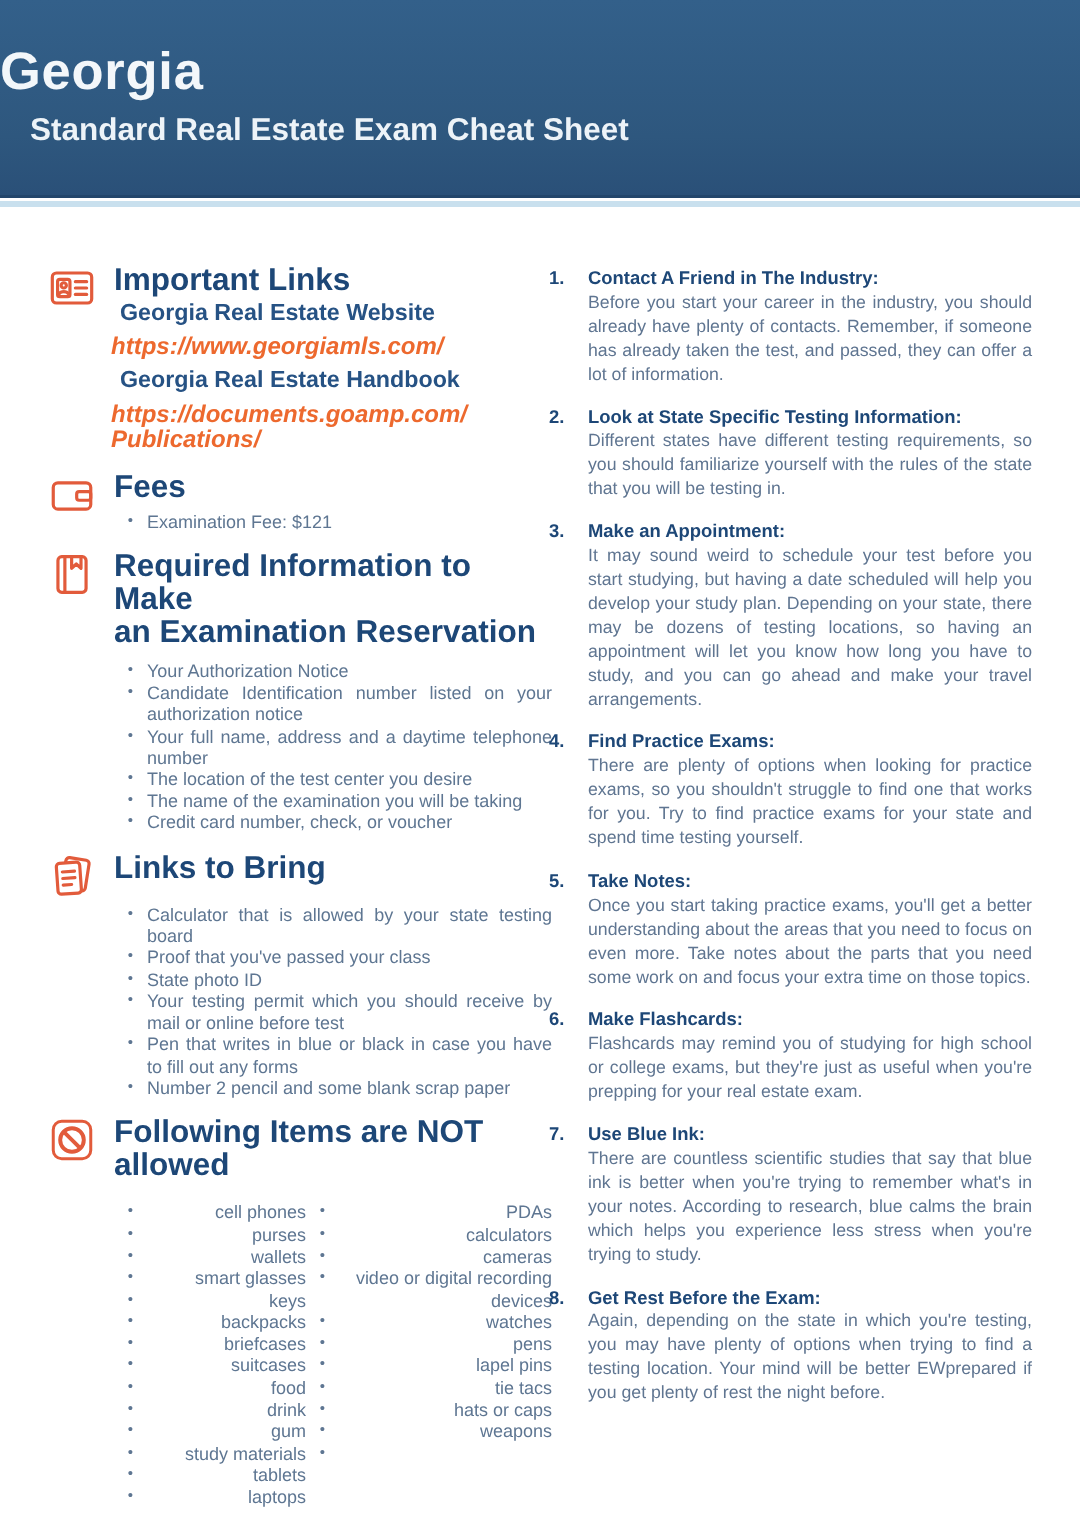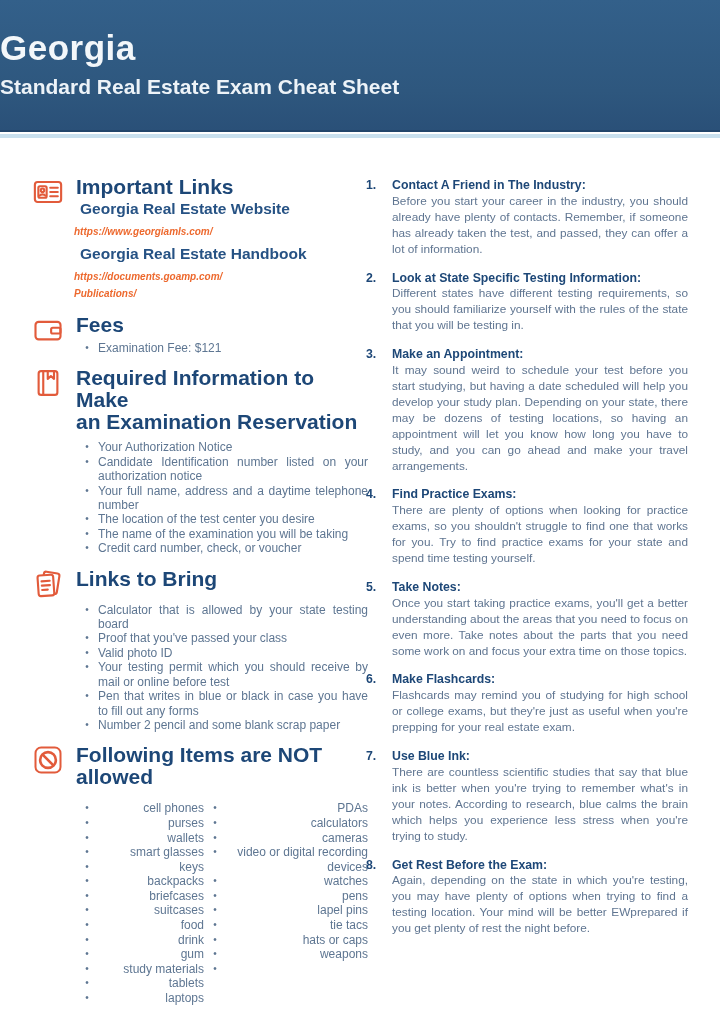--- a/index.html
+++ b/index.html
@@ -6,35 +6,35 @@
   html,body { width:720px; background:#ffffff; }
   body { font-family:"Liberation Sans","DejaVu Sans",sans-serif; }
   .page { position:relative; width:720px; height:1018px; background:#ffffff; overflow:hidden; }
 
   
   .header { position:absolute; top:0; left:0; width:720px; height:132px;
             background:linear-gradient(180deg,#33608a 0%,#2e577e 70%,#2a5078 100%);
             border-bottom:2px solid #23466b; padding-top:28px; }
   .header-edge { position:absolute; top:134px; left:0; width:720px; height:4px; background:#c9e0ee; }
   .title { color:#f3f7fa; font-size:35px; font-weight:bold; letter-spacing:.5px; }
-  .subtitle { color:#edf3f8; font-size:21px; font-weight:bold; margin-top:7px; }
+  .subtitle { color:#edf3f8; font-size:21px; font-weight:bold; margin-top:7px;margin-left:20px; }
 
   
   .left-col  { position:absolute; left:34px;  top:176px; width:334px; }
   .right-col { position:absolute; left:366px; top:178px; width:322px; }
 
   
   .sec { position:relative; padding-left:42px; margin-bottom:12px; }
   .sec-icon { position:absolute; left:-1px; top:1px; width:30px; height:30px; }
   .sec-icon svg { width:30px; height:30px; display:block; }
   .sec-title { font-size:21px; line-height:22px; font-weight:bold; color:#1d4777; white-space:pre-line; }
 
   .links-content { margin-top:1px; padding-left:4px; }
   .link-label { font-size:15.5px; line-height:20px; font-weight:bold; color:#265284; margin-top:1px; }
-  .link-url { font-size:10px; line-height:17px; font-weight:bold; font-style:italic; color:#ed692e;
+  .link-url { font-size:16px; line-height:17px; font-weight:bold; font-style:italic; color:#ed692e;
               margin-top:4px; margin-bottom:4px; margin-left:-6px; white-space:pre-line; }
 
   .bullets { margin-top:7px; }
   .sec.fees .bullets { margin-top:5px; }
   .sec.bring .bullets { margin-top:13px; }
   .bul { display:flex; font-size:12px; line-height:14.4px; color:#5e7692; }
   .bul .mk { flex:0 0 22px; text-align:center; font-size:10px; }
   .bul .tx { flex:1; text-align:justify; }
 
   .na-cols { display:flex; margin-top:13px; }
@@ -177,21 +177,21 @@
             <span class="tx">Calculator that is allowed by your state testing board</span>
           </div>
 
           <div class="bul">
             <span class="mk">•</span>
             <span class="tx">Proof that you've passed your class</span>
           </div>
 
           <div class="bul">
             <span class="mk">•</span>
-            <span class="tx">Valid photo ID</span>
+            <span class="tx">State photo ID</span>
           </div>
 
           <div class="bul">
             <span class="mk">•</span>
             <span class="tx">Your testing permit which you should receive by mail or online before test</span>
           </div>
 
           <div class="bul">
             <span class="mk">•</span>
             <span class="tx">Pen that writes in blue or black in case you have to fill out any forms</span>

